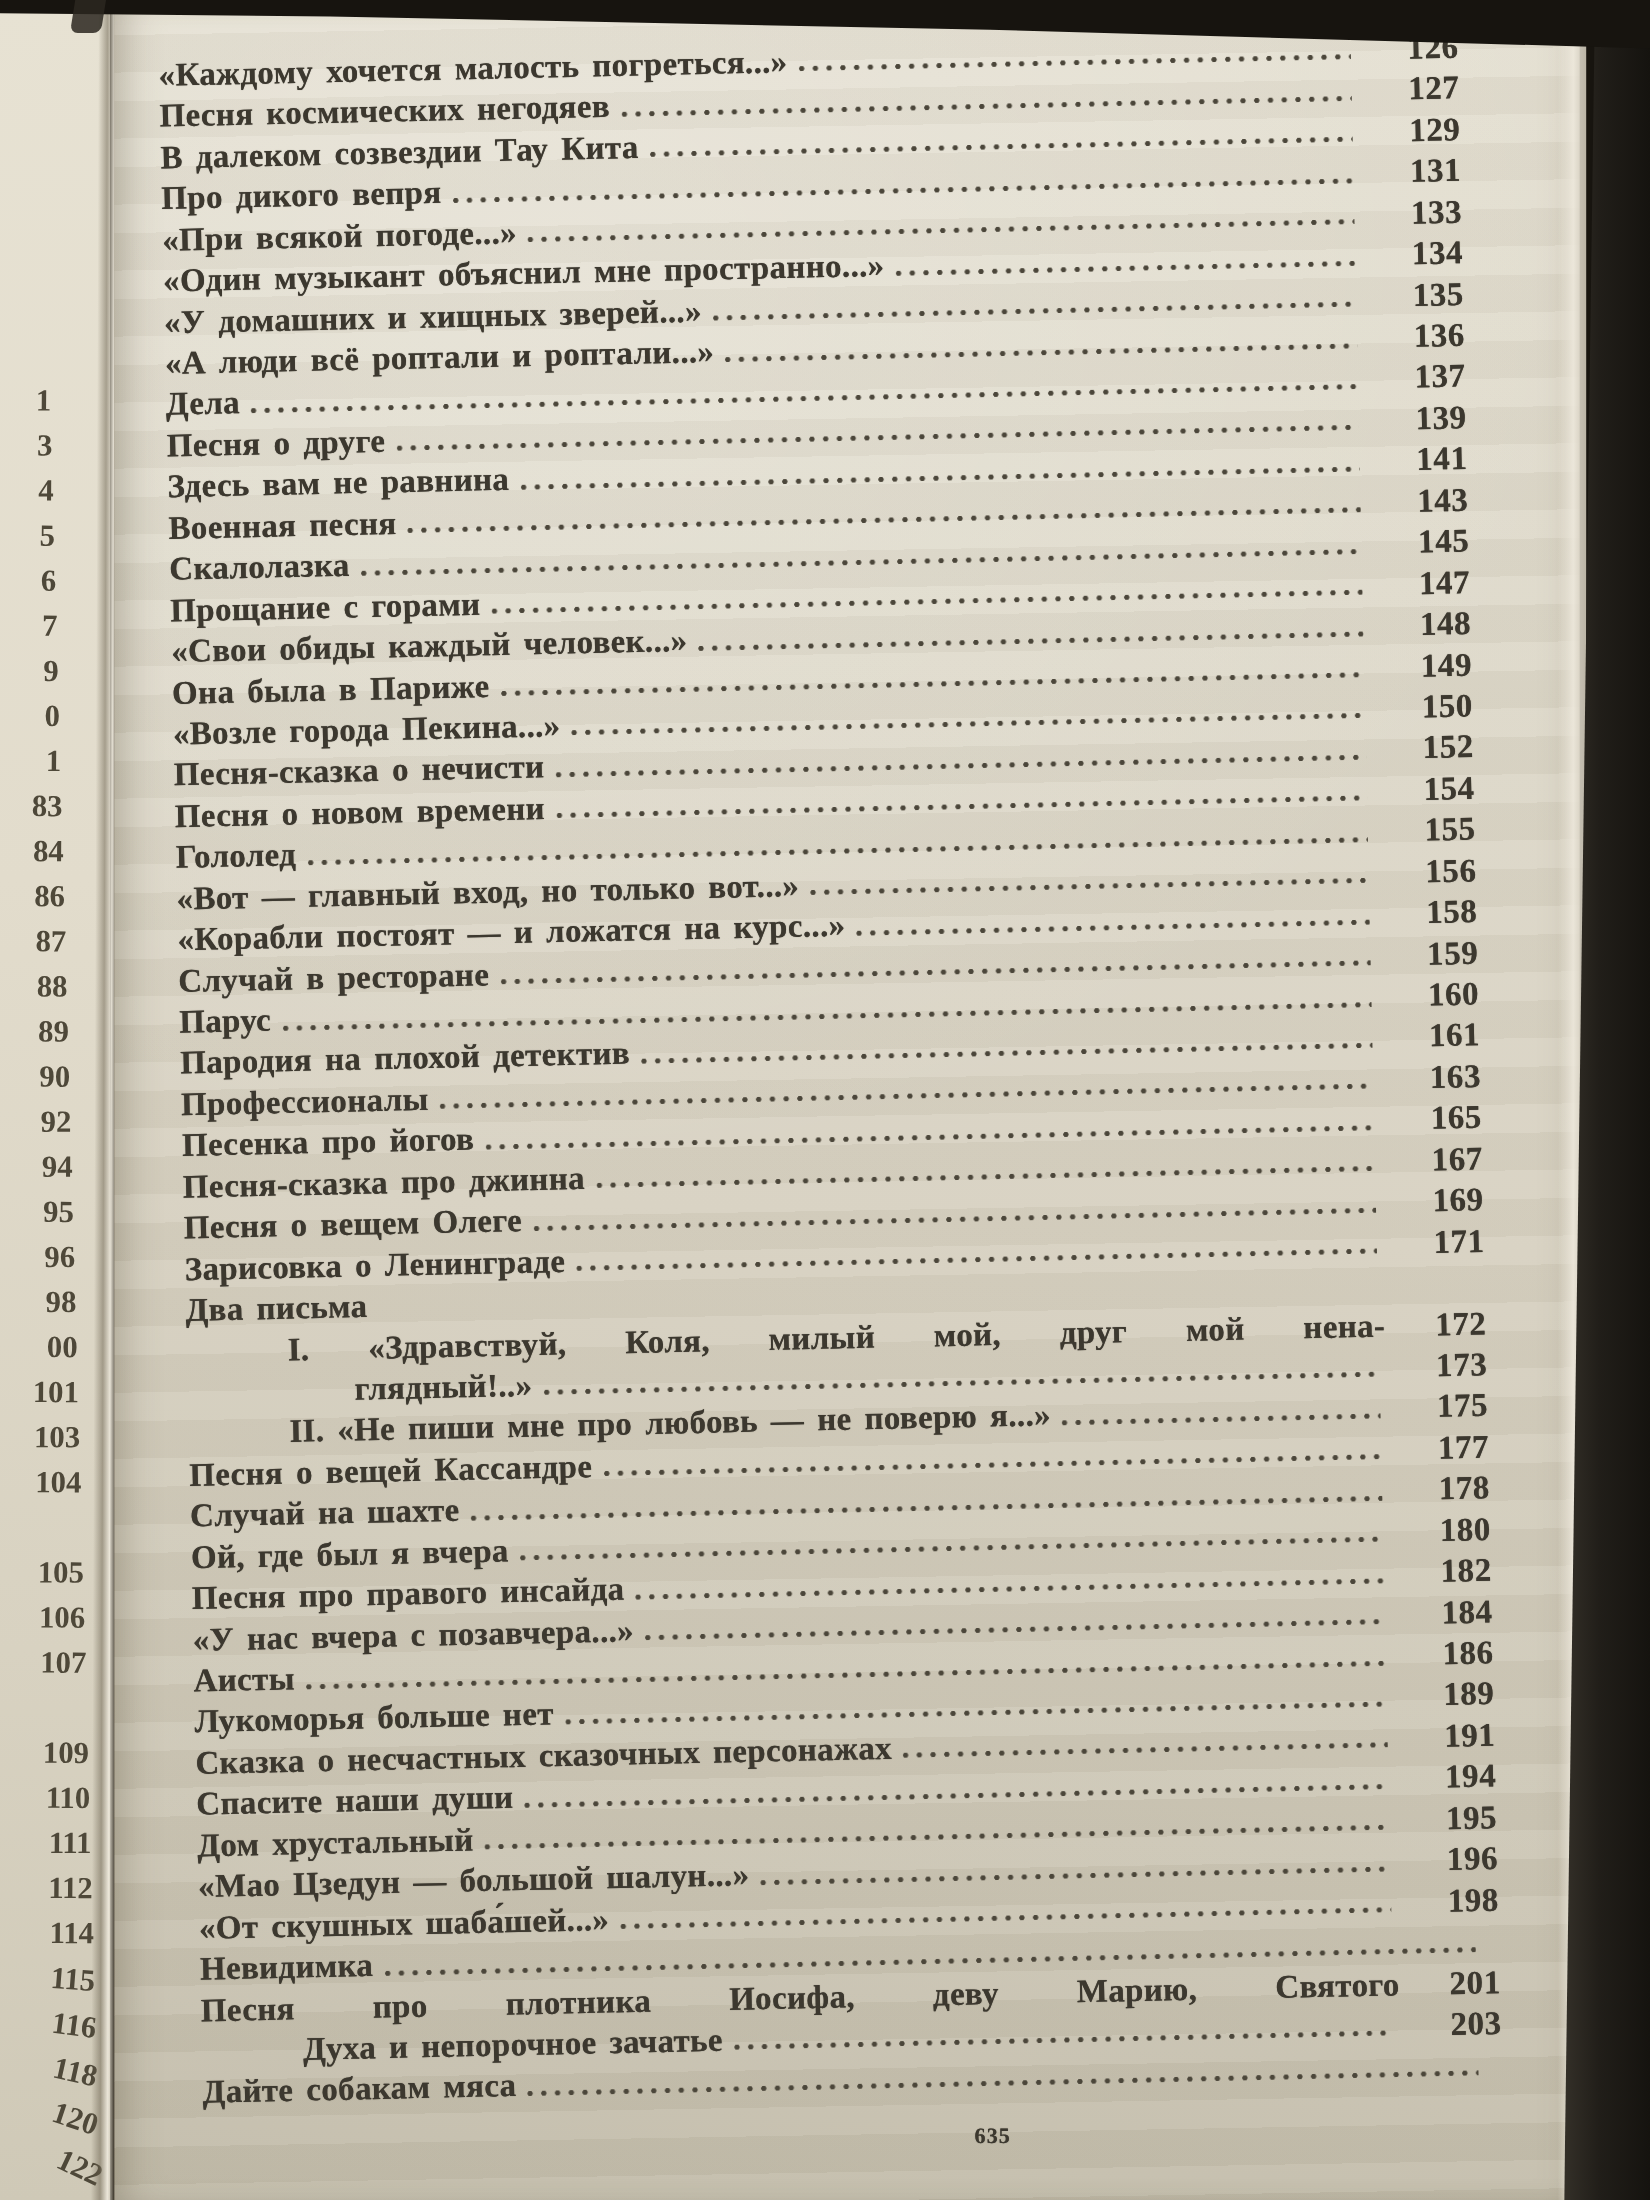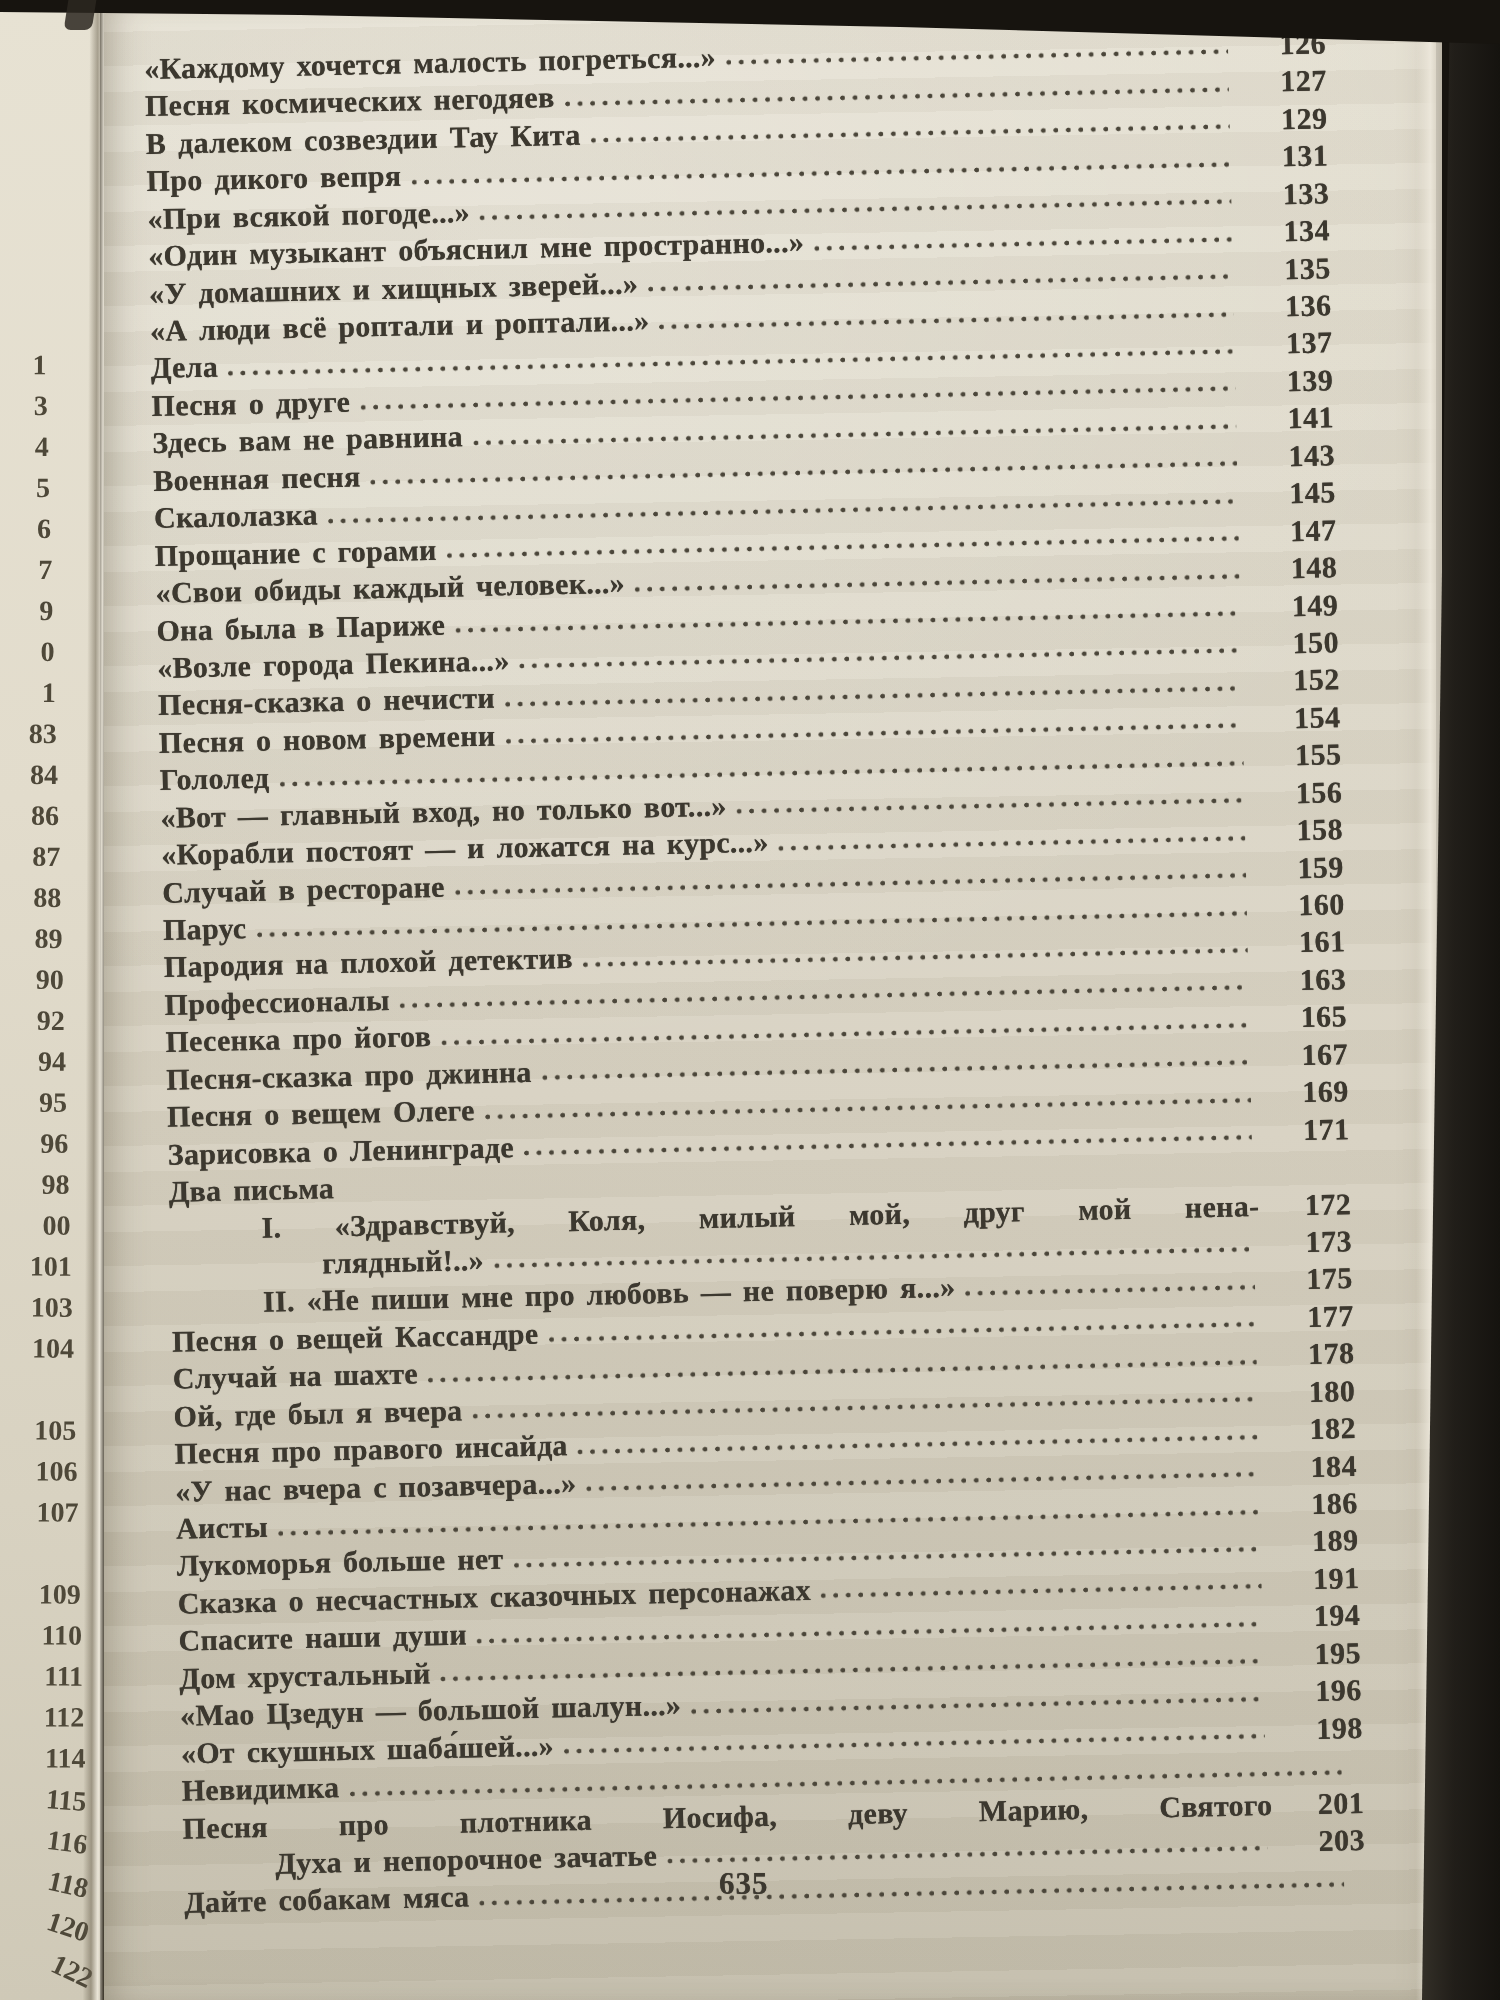--- a/index.html
+++ b/index.html
@@ -73,22 +73,22 @@
   .ind1{padding-left:92px;}
   .ind2{padding-left:152px;}
   .leader{
     flex:1;height:8px;align-self:flex-end;margin:0 6px 5px 10px;
     background-image:radial-gradient(circle at 2.6px 4px,#4b463a 2.1px,rgba(0,0,0,0) 2.7px);
     background-size:12.5px 8px;background-repeat:repeat-x;background-position:left bottom;
   }
   .num{width:92px;text-align:right;line-height:1.05;letter-spacing:.5px;}
   .num.narrow{width:16px;}
   .footer{
-    position:absolute;left:615px;top:1860px;width:200px;text-align:left;
-    color:#3c382f;font-weight:bold;font-size:31px;letter-spacing:1px;
+    position:absolute;left:615px;top:1925px;width:200px;text-align:right;
+    color:#3c382f;font-weight:bold;font-size:20px;letter-spacing:1px;
     text-shadow:0 0 .7px rgba(40,36,28,.75);
   }
 </style>
 </head>
 <body>
 
 <div class="photo">
   <div class="facing">
     <div class="gut">
         <div>1</div>

